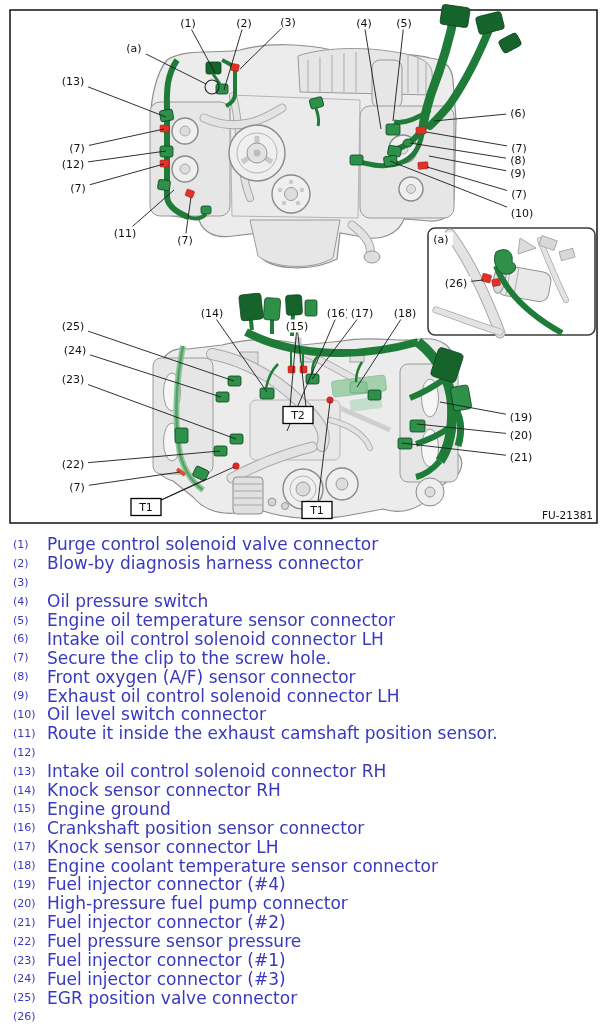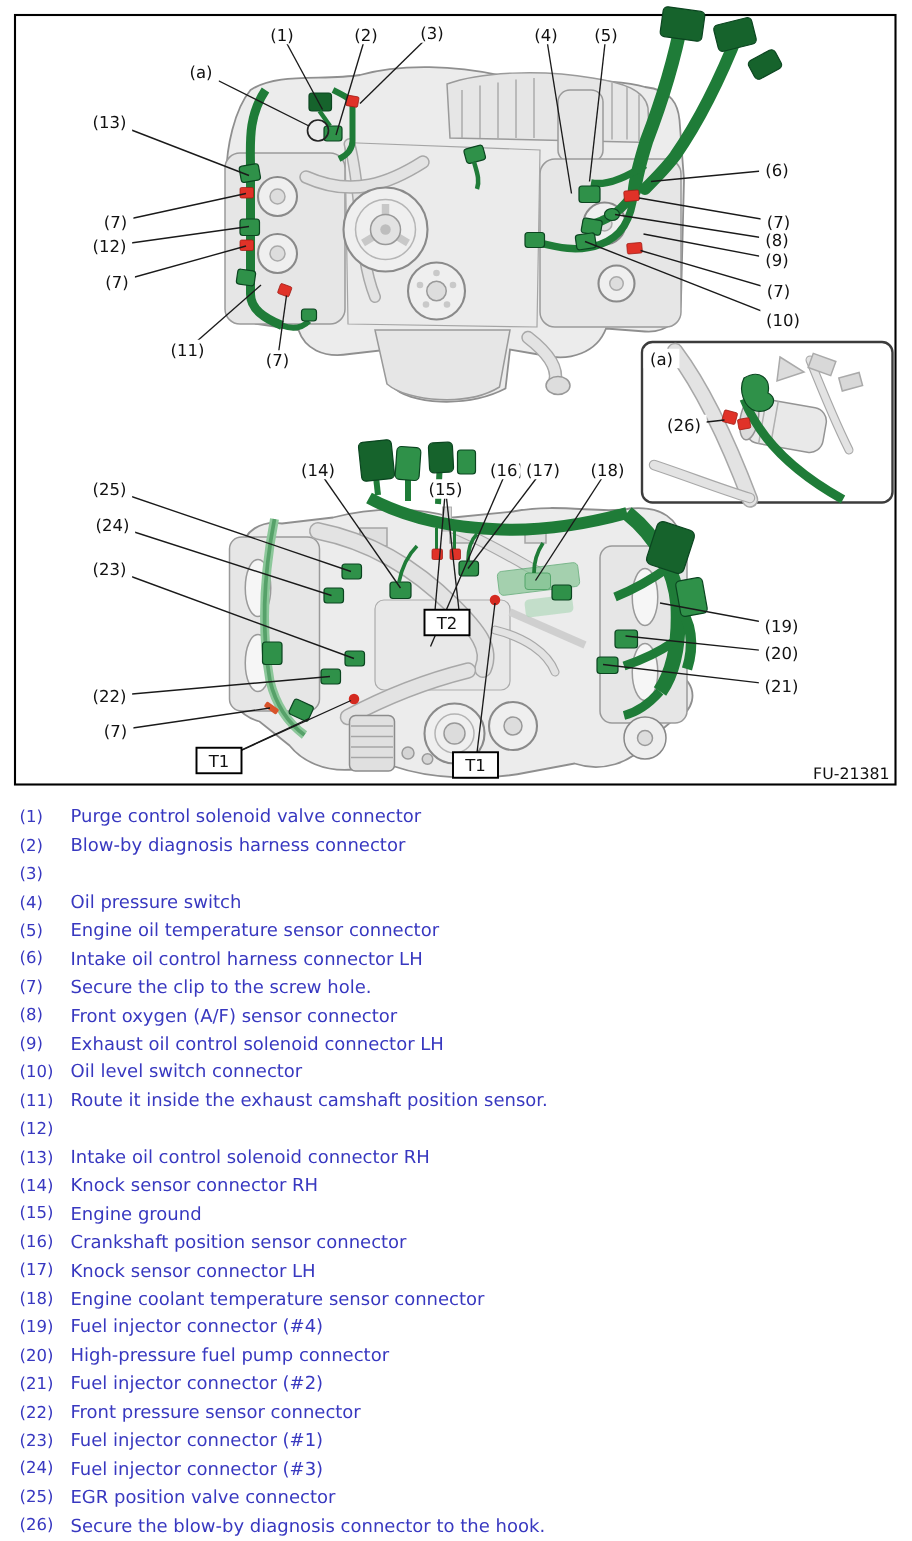--- a/index.html
+++ b/index.html
@@ -18,21 +18,21 @@
   .lg{fill:var(--light-green,#8cc79a);stroke:#4da164;stroke-width:0.6;}
   .clip{fill:var(--clip-red,#e03228);stroke:#a01c14;stroke-width:0.5;}
   .eng{fill:#ececec;stroke:#8f8f8f;stroke-width:1.2;}
   .part{fill:#e6e6e6;stroke:#9a9a9a;stroke-width:1;}
   .pulley{fill:#efefef;stroke:#8a8a8a;stroke-width:1.4;}
   .pipeO{stroke:#a8a8a8;fill:none;stroke-linecap:round;}
   .pipeI{stroke:#e3e3e3;fill:none;stroke-linecap:round;}
   #legend{margin-top:7px;}
   .legend-row{display:flex;height:18.9px;align-items:center;}
   .legend-num{width:33px;margin-left:13px;color:var(--legend-blue,#3838c0);font-size:11px;white-space:pre;}
-  .legend-text{margin-left:1px;color:var(--legend-blue,#3838c0);font-size:12px;white-space:pre;}
+  .legend-text{margin-left:1px;color:var(--legend-blue,#3838c0);font-size:17px;white-space:pre;}
 </style>
 </head>
 <body>
 
 <div id="figure-wrap">
 <svg width="608" height="528" viewBox="0 0 608 528">
 
   <rect x="10" y="10" width="587" height="513" fill="none" stroke="#000" stroke-width="1.4"></rect>
 
   <g>
@@ -372,21 +372,21 @@
     <div class="legend-row">
       <span class="legend-num">(4)</span>
       <span class="legend-text">Oil pressure switch</span>
     </div>
     <div class="legend-row">
       <span class="legend-num">(5)</span>
       <span class="legend-text">Engine oil temperature sensor connector</span>
     </div>
     <div class="legend-row">
       <span class="legend-num">(6)</span>
-      <span class="legend-text">Intake oil control harness connector LH</span>
+      <span class="legend-text">Intake oil control solenoid connector LH</span>
     </div>
     <div class="legend-row">
       <span class="legend-num">(7)</span>
       <span class="legend-text">Secure the clip to the screw hole.</span>
     </div>
     <div class="legend-row">
       <span class="legend-num">(8)</span>
       <span class="legend-text">Front oxygen (A/F) sensor connector</span>
     </div>
     <div class="legend-row">
@@ -435,31 +435,30 @@
     <div class="legend-row">
       <span class="legend-num">(20)</span>
       <span class="legend-text">High-pressure fuel pump connector</span>
     </div>
     <div class="legend-row">
       <span class="legend-num">(21)</span>
       <span class="legend-text">Fuel injector connector (#2)</span>
     </div>
     <div class="legend-row">
       <span class="legend-num">(22)</span>
-      <span class="legend-text">Front pressure sensor connector</span>
+      <span class="legend-text">Fuel pressure sensor pressure</span>
     </div>
     <div class="legend-row">
       <span class="legend-num">(23)</span>
       <span class="legend-text">Fuel injector connector (#1)</span>
     </div>
     <div class="legend-row">
       <span class="legend-num">(24)</span>
       <span class="legend-text">Fuel injector connector (#3)</span>
     </div>
     <div class="legend-row">
       <span class="legend-num">(25)</span>
       <span class="legend-text">EGR position valve connector</span>
     </div>
     <div class="legend-row">
       <span class="legend-num">(26)</span>
-      <span class="legend-text">Secure the blow-by diagnosis connector to the hook.</span>
     </div>
   </div>
 
 </body></html>

